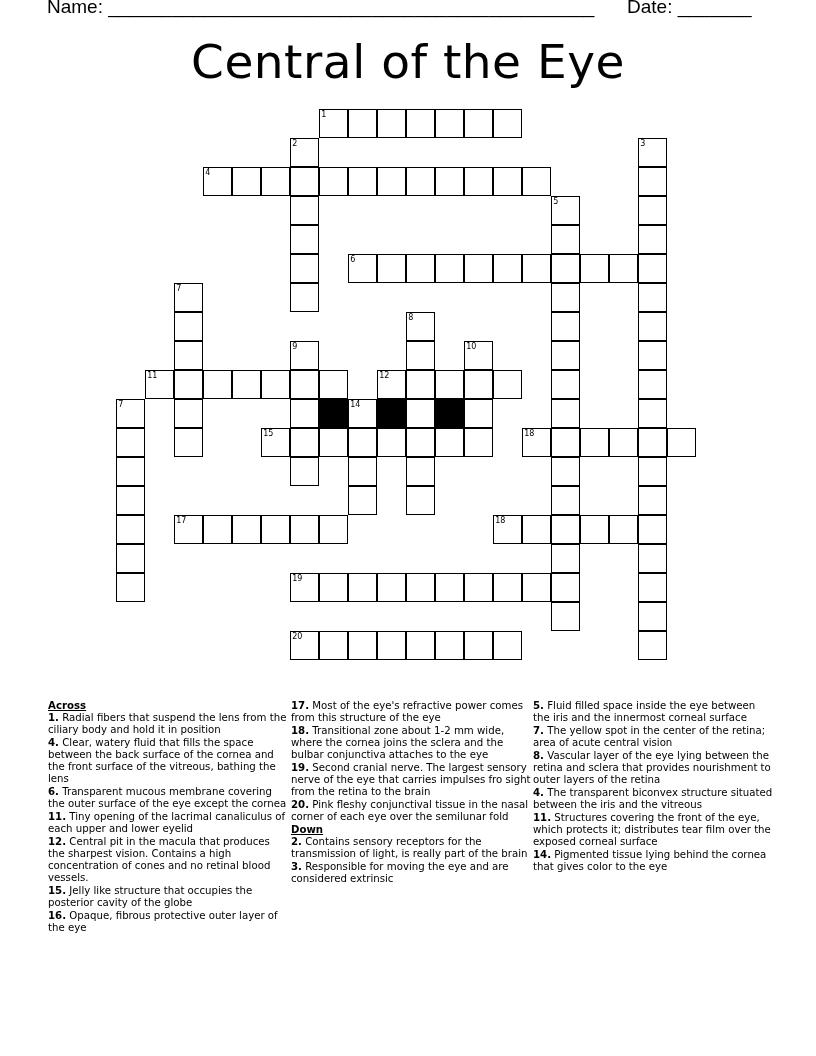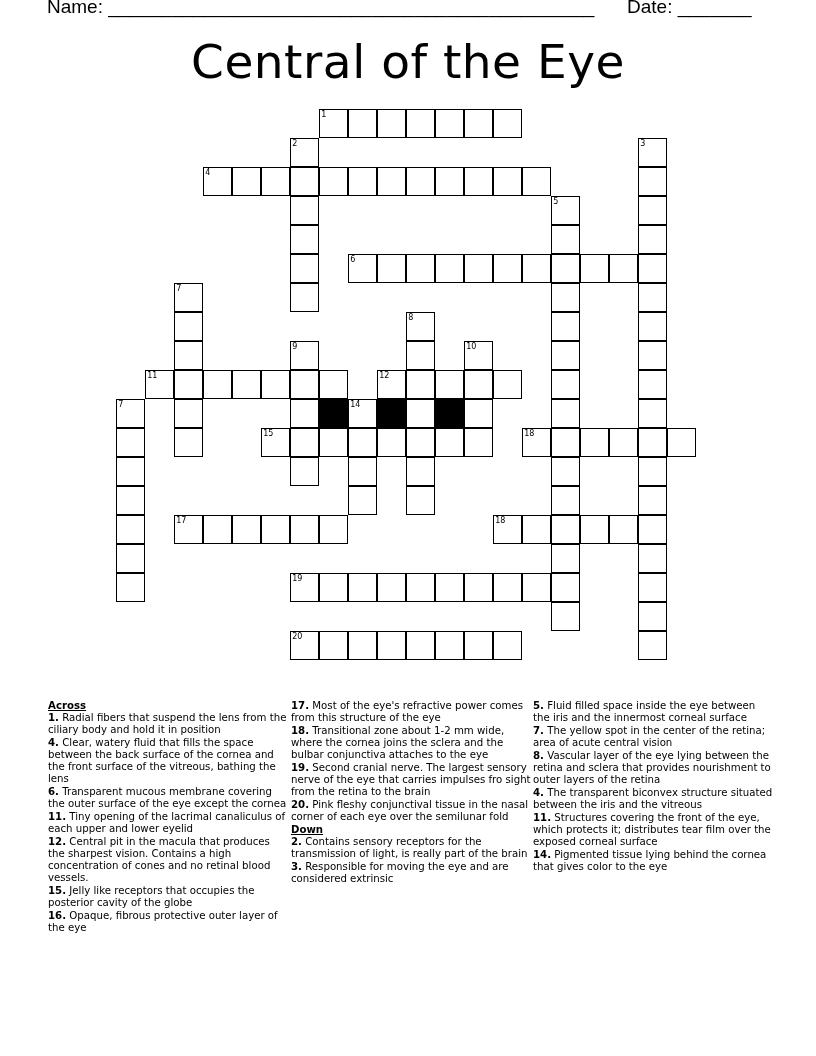--- a/index.html
+++ b/index.html
@@ -217,21 +217,21 @@
     <div class="cell black" style="left: 319px; top: 290px;"></div>
   </div>
 
 <div class="clues col1">
   <p class="sect">Across</p>
   <div class="clue"><b>1.</b> <span>Radial fibers that suspend the lens from the ciliary body and hold it in position</span></div>
   <div class="clue"><b>4.</b> <span>Clear, watery fluid that fills the space between the back surface of the cornea and the front surface of the vitreous, bathing the lens</span></div>
   <div class="clue"><b>6.</b> <span>Transparent mucous membrane covering the outer surface of the eye except the cornea</span></div>
   <div class="clue"><b>11.</b> <span>Tiny opening of the lacrimal canaliculus of each upper and lower eyelid</span></div>
   <div class="clue"><b>12.</b> <span>Central pit in the macula that produces the sharpest vision. Contains a high concentration of cones and no retinal blood vessels.</span></div>
-  <div class="clue"><b>15.</b> <span>Jelly like receptors that occupies the posterior cavity of the globe</span></div>
+  <div class="clue"><b>15.</b> <span>Jelly like structure that occupies the posterior cavity of the globe</span></div>
   <div class="clue"><b>16.</b> <span>Opaque, fibrous protective outer layer of the eye</span></div>
 </div>
 
 <div class="clues col2">
   <div class="clue"><b>17.</b> <span>Most of the eye's refractive power comes from this structure of the eye</span></div>
   <div class="clue"><b>18.</b> <span>Transitional zone about 1-2 mm wide, where the cornea joins the sclera and the bulbar conjunctiva attaches to the eye</span></div>
   <div class="clue"><b>19.</b> <span>Second cranial nerve. The largest sensory nerve of the eye that carries impulses fro sight from the retina to the brain</span></div>
   <div class="clue"><b>20.</b> <span>Pink fleshy conjunctival tissue in the nasal corner of each eye over the semilunar fold</span></div>
   <p class="sect">Down</p>
   <div class="clue"><b>2.</b> <span>Contains sensory receptors for the transmission of light, is really part of the brain</span></div>

